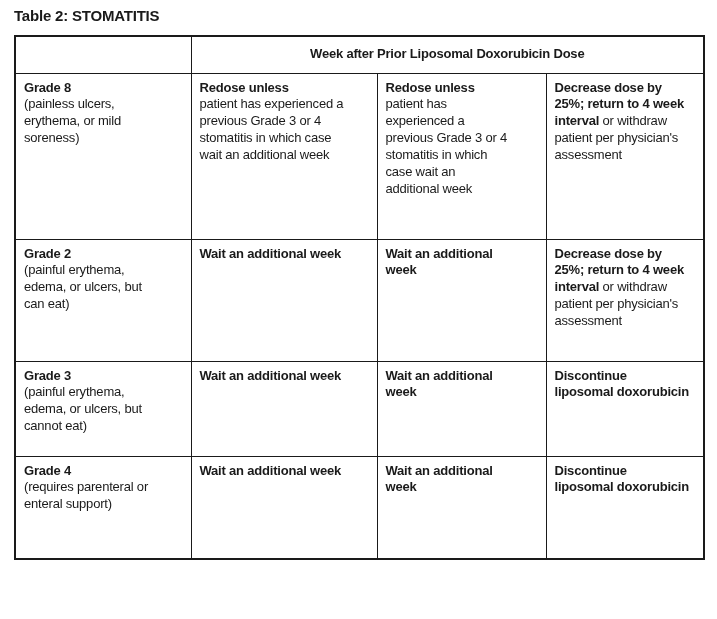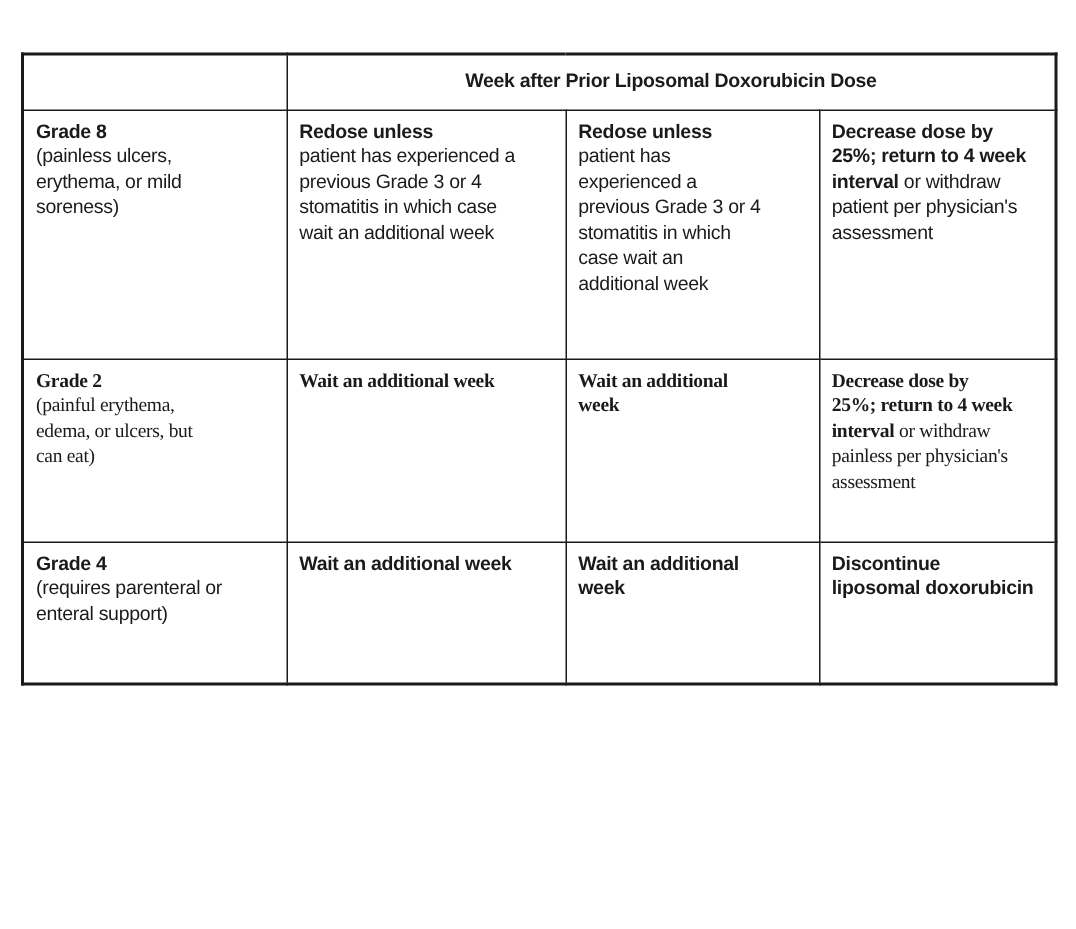--- a/index.html
+++ b/index.html
@@ -52,28 +52,29 @@
   }
   .b, thead th { font-weight: bold; }
   tr.hdr-span { height: 37px; }
   tr.hdr-cols { height: 73px; }
   th.span-header {
     text-align: center;
     vertical-align: middle;
     padding: 4px 6px;
   }
   tbody tr:nth-child(1) { height: 166px; }
-  tbody tr:nth-child(2) { height: 122px; font-family: Liberation Serif, serif; }
+  tbody tr:nth-child(2) { height: 122px; }
   tbody tr:nth-child(3) { height: 95px; }
   tbody tr:nth-child(4) { height: 103px; }
 </style>
 </head>
 <body>
 
 <div class="page">
+  <div class="title">Table 2: STOMATITIS</div>
 
   <table class="main">
     <colgroup>
       <col class="c1">
         <col class="c2">
         <col class="c3">
         <col class="c4">
     </colgroup>
     <thead>
       <tr class="hdr-span">
@@ -109,22 +110,33 @@
           <th><span class="b">Grade 2</span><span>
 (painful erythema,
 edema, or ulcers, but
 can eat)</span></th>
           <td><span class="b">Wait an additional week</span></td>
           <td><span class="b">Wait an additional
 week</span></td>
           <td><span class="b">Decrease dose by
 25%; return to 4 week
 interval</span><span> or withdraw
-painless per physician's
+patient per physician's
 assessment</span></td>
+        </tr>
+        <tr>
+          <th><span class="b">Grade 3</span><span>
+(painful erythema,
+edema, or ulcers, but
+cannot eat)</span></th>
+          <td><span class="b">Wait an additional week</span></td>
+          <td><span class="b">Wait an additional
+week</span></td>
+          <td><span class="b">Discontinue
+liposomal doxorubicin</span></td>
         </tr>
         <tr>
           <th><span class="b">Grade 4</span><span>
 (requires parenteral or
 enteral support)</span></th>
           <td><span class="b">Wait an additional week</span></td>
           <td><span class="b">Wait an additional
 week</span></td>
           <td><span class="b">Discontinue
 liposomal doxorubicin</span></td>

